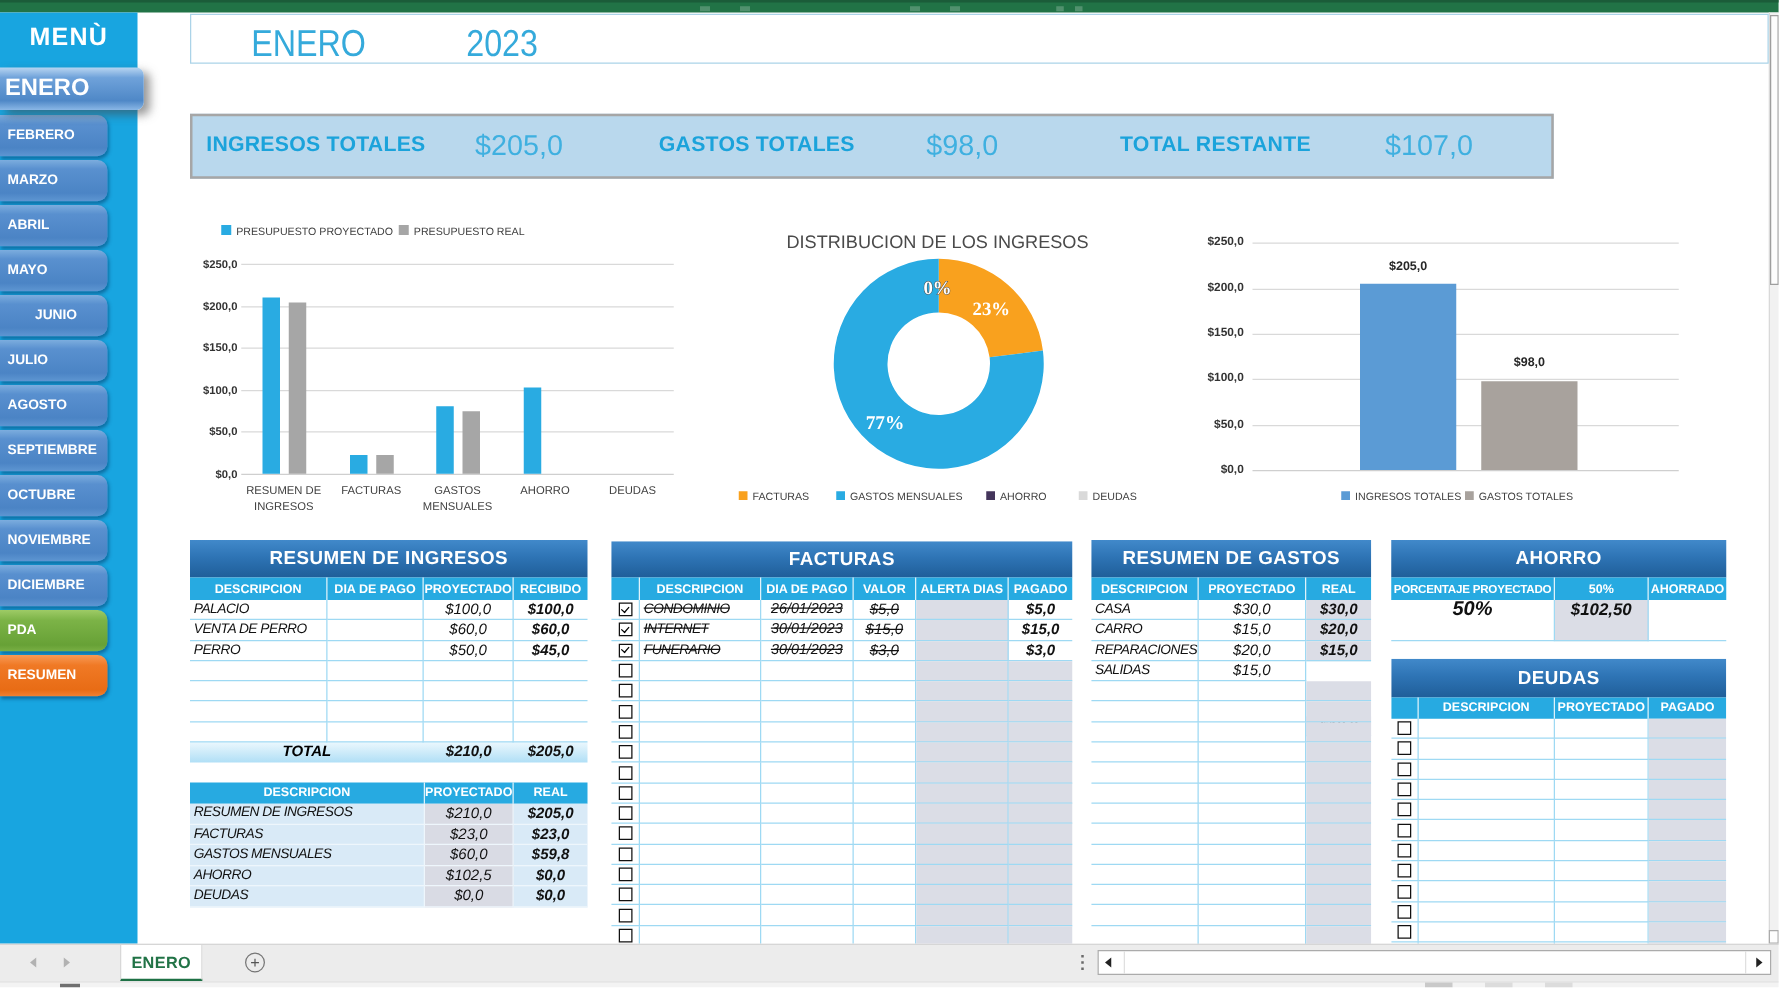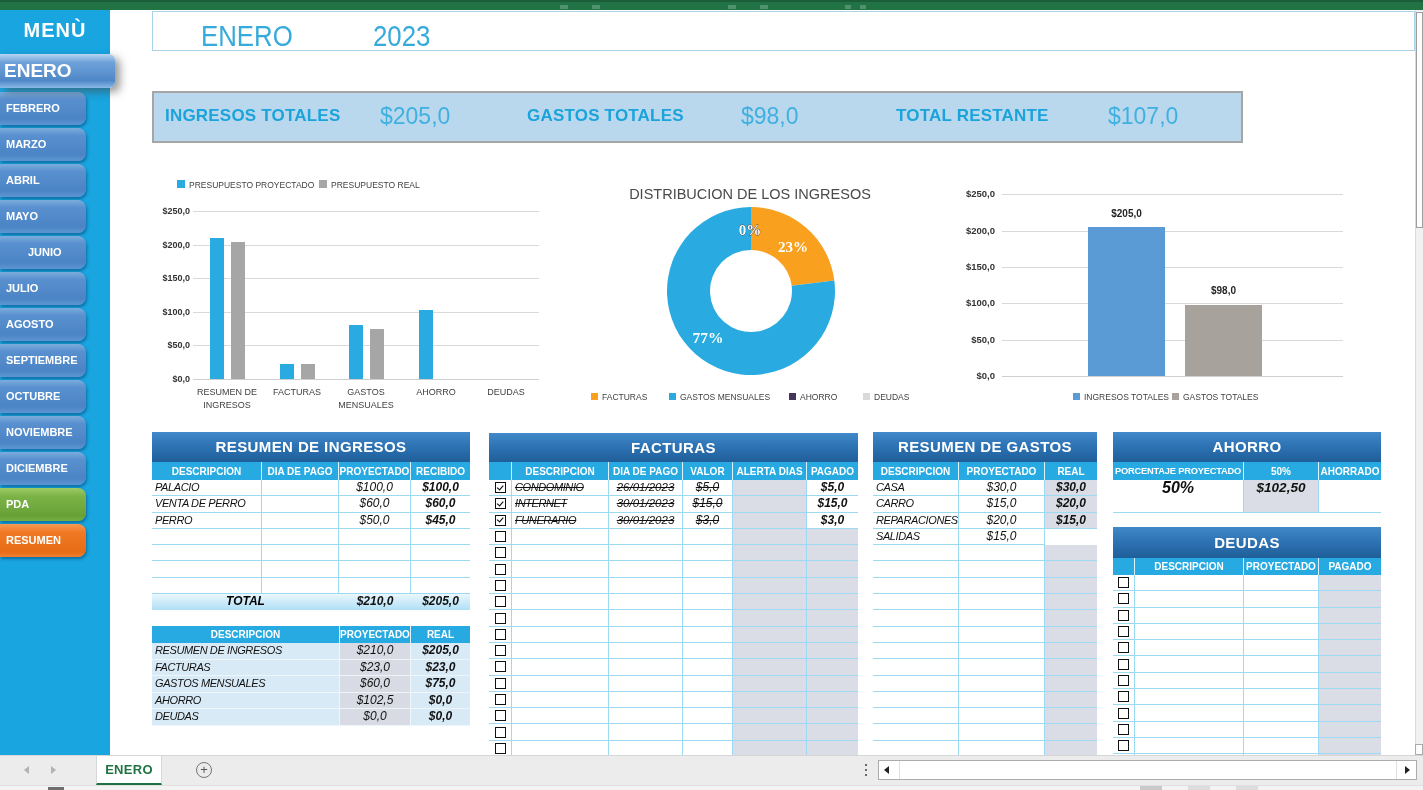--- a/index.html
+++ b/index.html
@@ -244,21 +244,21 @@
         <div class="num bold" style="width:59px;background:#d9eaf7;border-color:#eef6fc;">$205,0</div>
       </div>
       <div class="trow" style="height:16.6px;">
         <div class="desc" style="width:188px;background:#d9eaf7;border-color:#eef6fc;">FACTURAS</div>
         <div class="num" style="width:71px;background:#d9dbe4;border-color:#eef6fc;">$23,0</div>
         <div class="num bold" style="width:59px;background:#d9eaf7;border-color:#eef6fc;">$23,0</div>
       </div>
       <div class="trow" style="height:16.6px;">
         <div class="desc" style="width:188px;background:#d9eaf7;border-color:#eef6fc;">GASTOS MENSUALES</div>
         <div class="num" style="width:71px;background:#d9dbe4;border-color:#eef6fc;">$60,0</div>
-        <div class="num bold" style="width:59px;background:#d9eaf7;border-color:#eef6fc;">$75,0</div>
+        <div class="num bold" style="width:59px;background:#d9eaf7;border-color:#eef6fc;">$59,8</div>
       </div>
       <div class="trow" style="height:16.6px;">
         <div class="desc" style="width:188px;background:#d9eaf7;border-color:#eef6fc;">AHORRO</div>
         <div class="num" style="width:71px;background:#d9dbe4;border-color:#eef6fc;">$102,5</div>
         <div class="num bold" style="width:59px;background:#d9eaf7;border-color:#eef6fc;">$0,0</div>
       </div>
       <div class="trow" style="height:16.6px;">
         <div class="desc" style="width:188px;background:#d9eaf7;border-color:#eef6fc;">DEUDAS</div>
         <div class="num" style="width:71px;background:#d9dbe4;border-color:#eef6fc;">$0,0</div>
         <div class="num bold" style="width:59px;background:#d9eaf7;border-color:#eef6fc;">$0,0</div>

